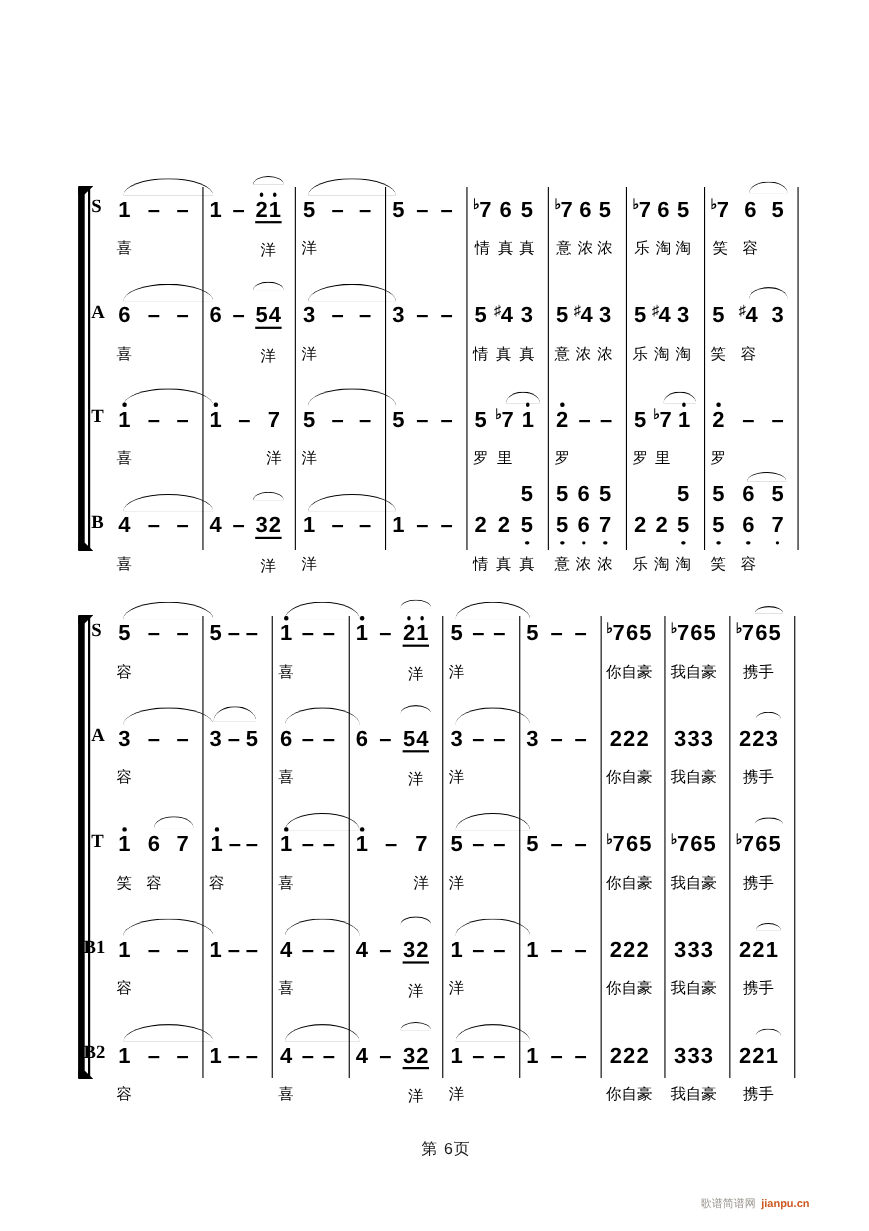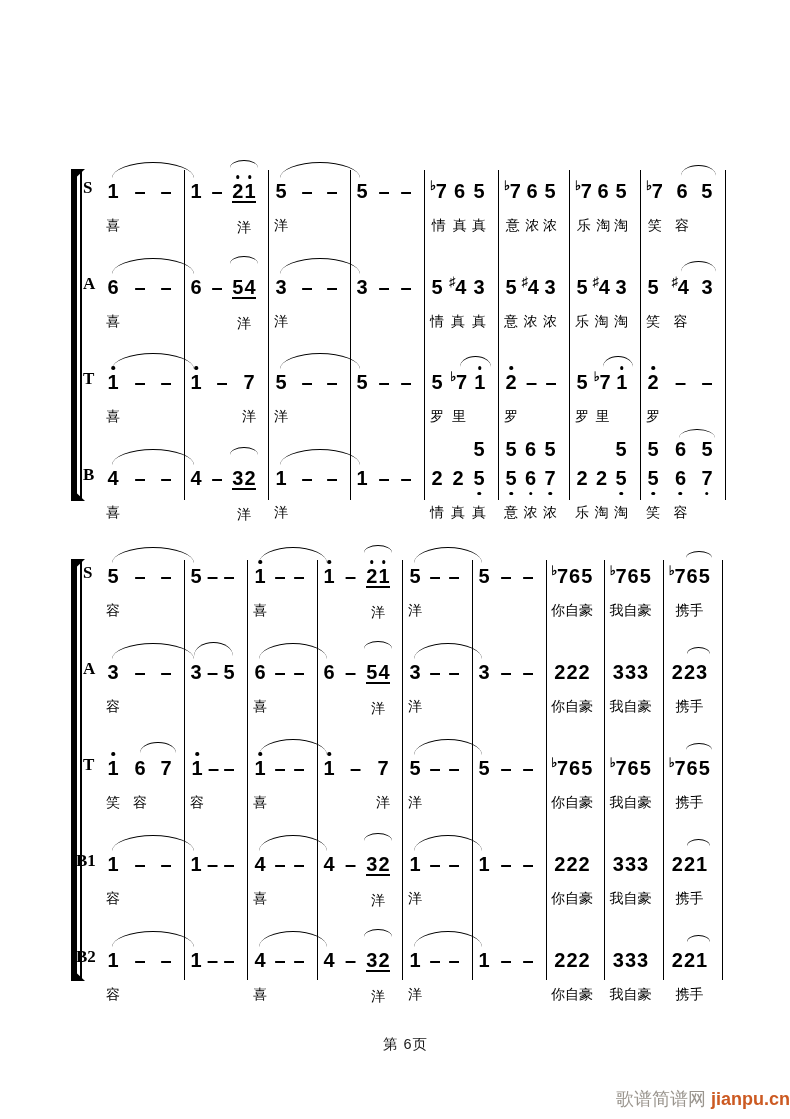--- a/index.html
+++ b/index.html
@@ -33,21 +33,21 @@
   .lyrc{height:16px;font-size:14px;line-height:16px;margin-top:16px;white-space:nowrap}
   .arc,.tokarc,.tokarc2{border-top:1.6px solid #000;border-radius:50% 50% 0 0/100% 100% 0 0}
   .arc{position:absolute}
   .tie{left:12px;right:-10px;top:-13px;height:15px}
   .a23{left:48%;width:42%;top:-10px;height:10px}
   .spanarc{left:10px;right:14px;top:-14px;height:13px}
   .uparc{left:46%;width:42%;top:-33px;height:8px}
   .tokarc{position:absolute;left:-2px;right:-2px;top:-15px;height:7px}
   .tokarc2{position:absolute;left:42%;right:-2px;top:-9px;height:6px}
   .footer{position:absolute;left:383px;top:1035px;font-size:14.5px;letter-spacing:1px;color:#1a1a1a}
-  .watermark{position:absolute;left:616px;top:1087px;font-size:18px;color:#9a958e;white-space:nowrap}
+  .watermark{position:absolute;left:637px;top:1087px;font-size:10px;color:#9a958e;white-space:nowrap}
   .wm-url{font-weight:bold;margin-left:5px}
 </style>
 </head>
 <body>
 
 <div class="page">
   <div id="score">
       <div class="system" style="left: 70px; top: 165px; width: 655px; height: 345px;">
         <div class="brk-thick" style="top: 5px; height: 330px;"></div>
         <div class="brk-thin" style="top: 5px; height: 330px;"></div>

